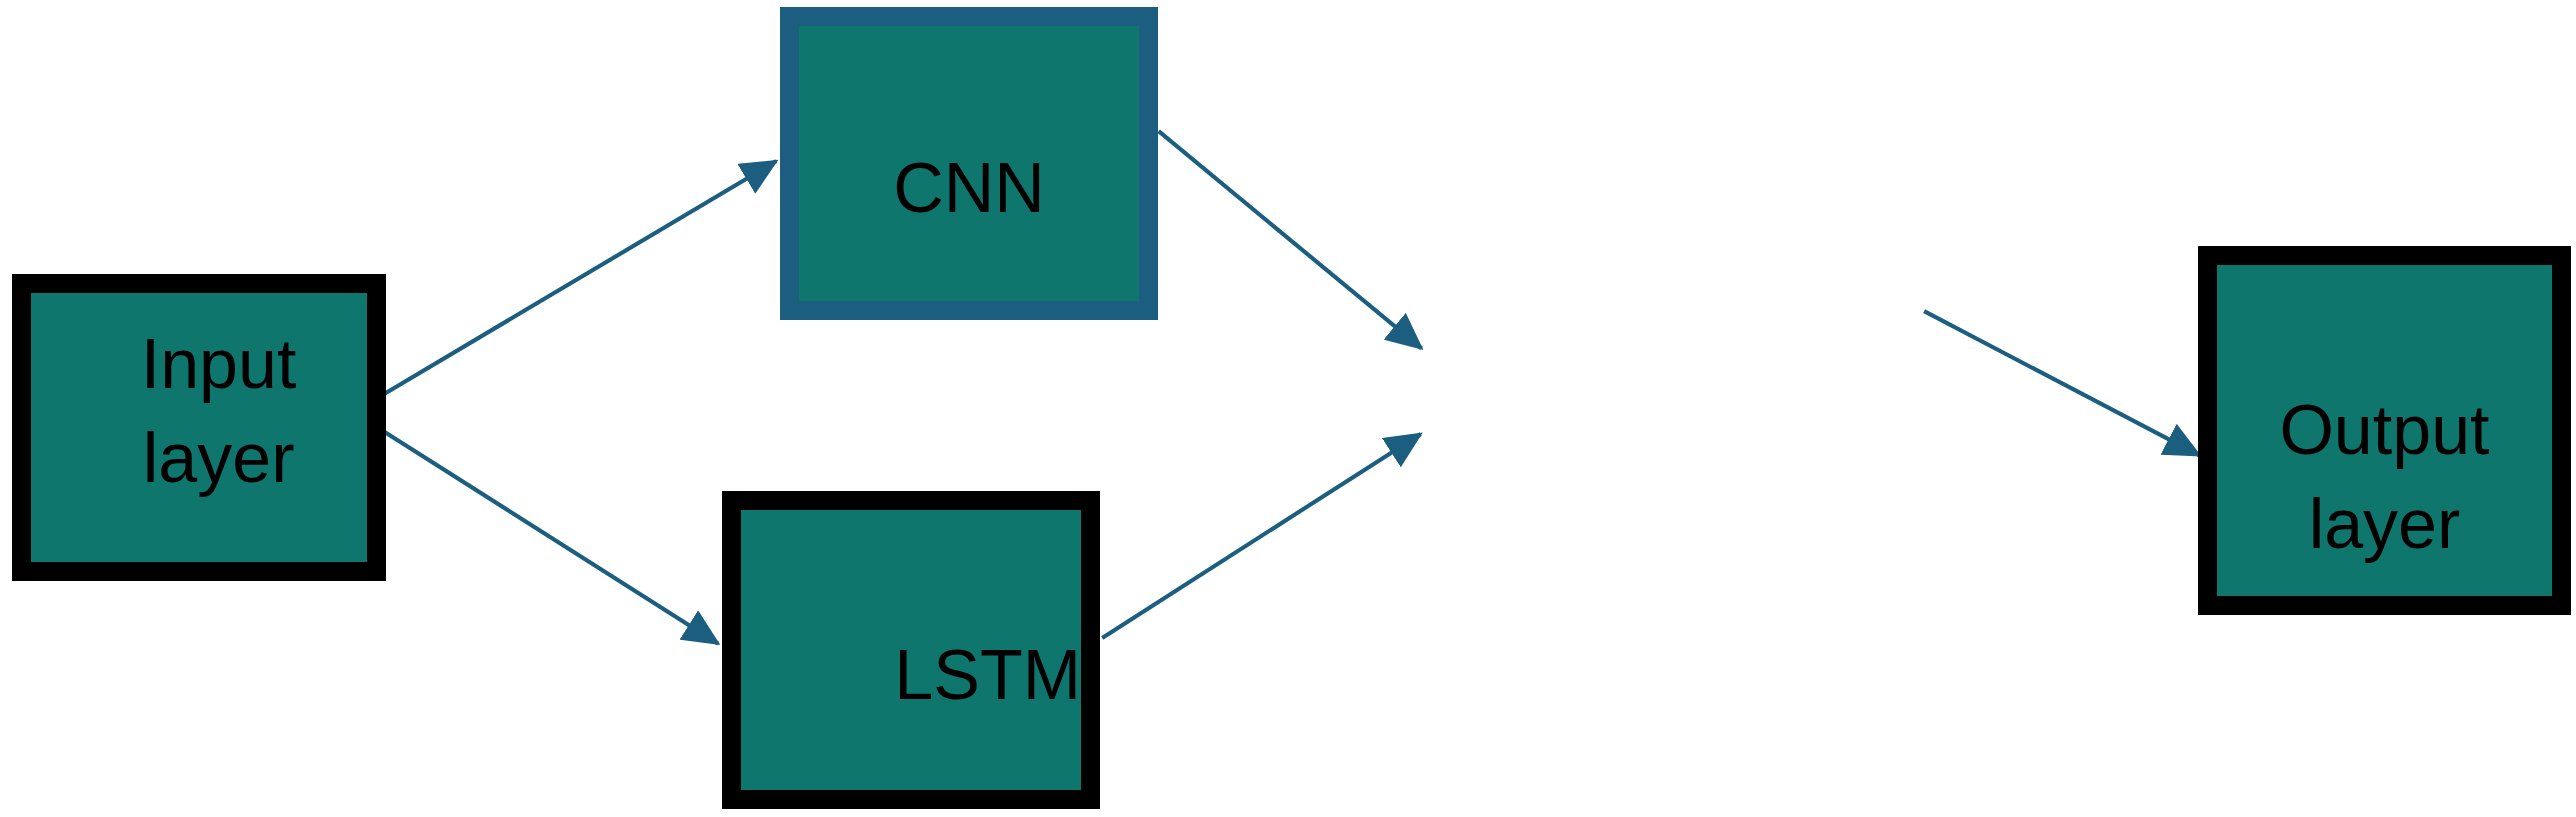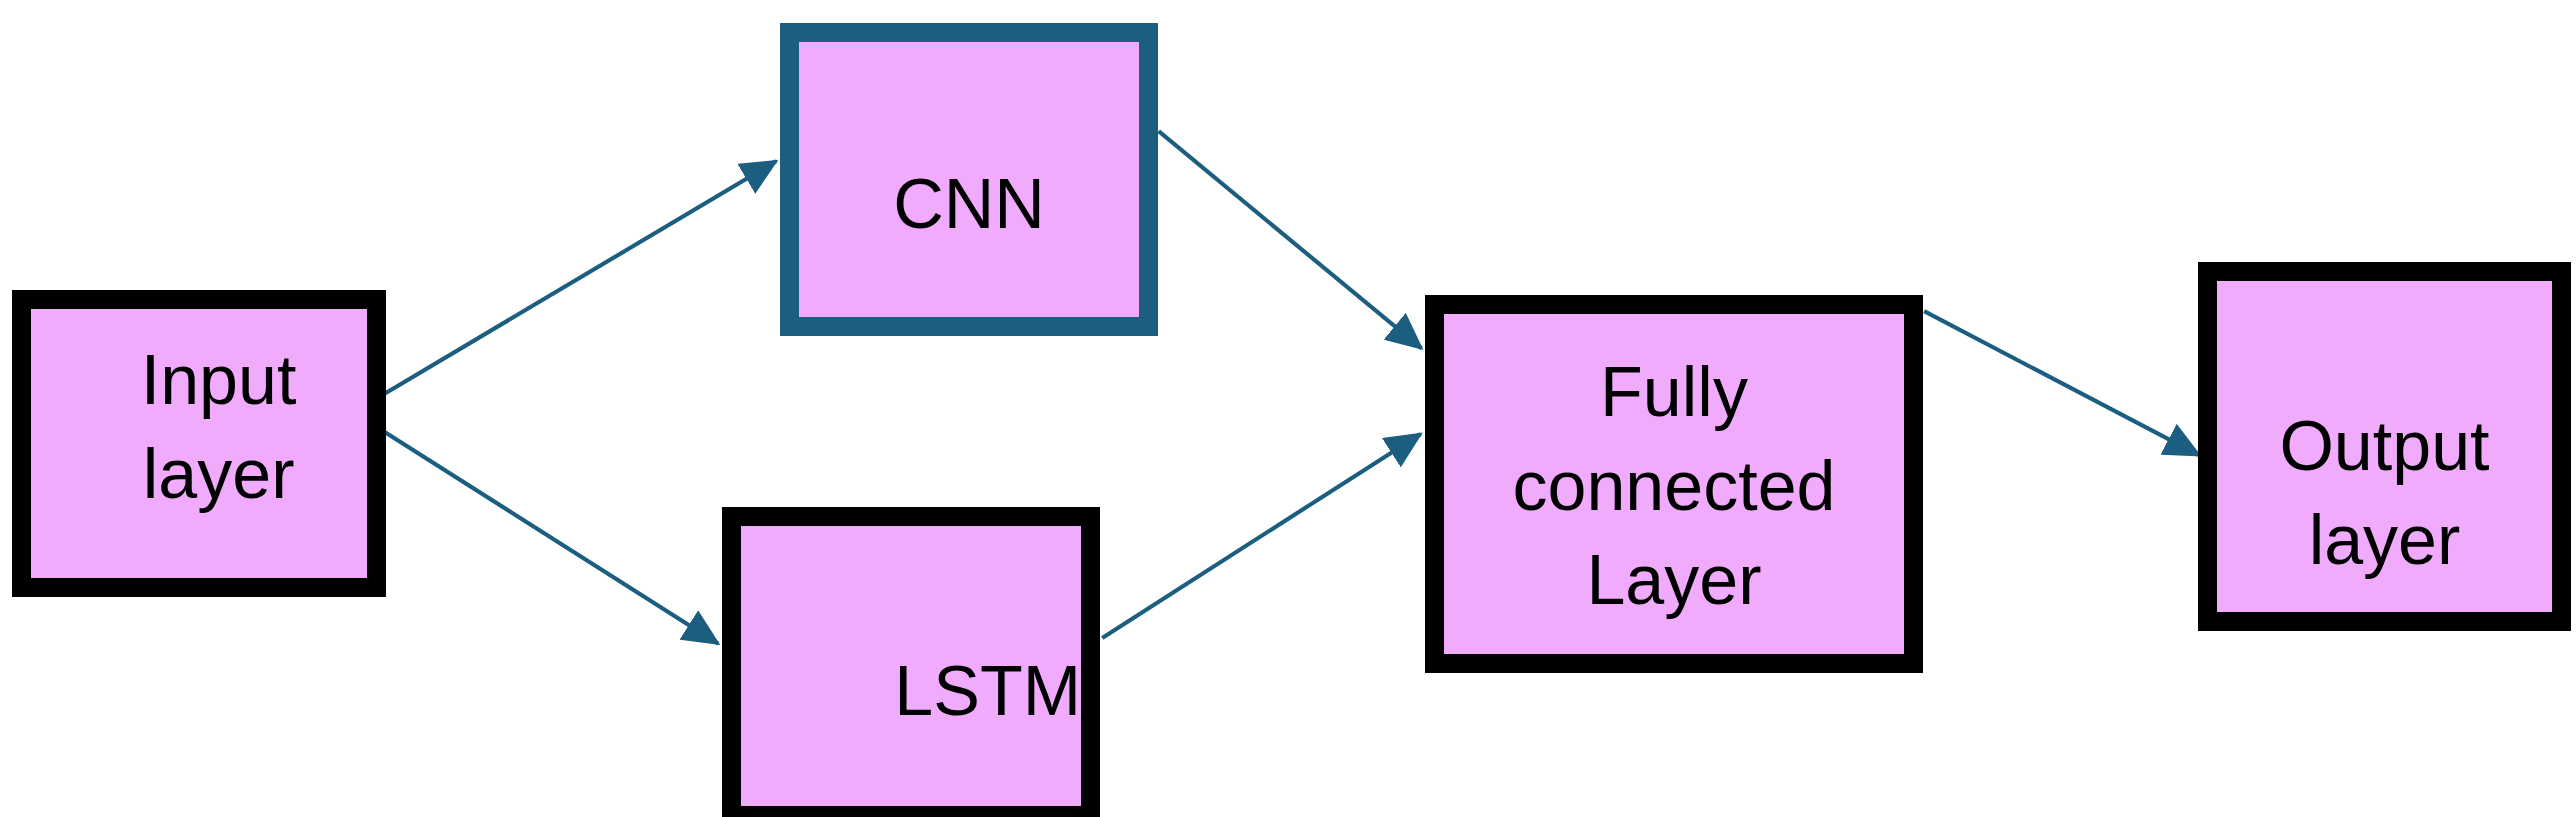--- a/index.html
+++ b/index.html
@@ -20,26 +20,25 @@
     left: 0;
     top: 0;
     width: 2576px;
     height: 818px;
     pointer-events: none;
   }
   .node {
     position: absolute;
     box-sizing: border-box;
     border: 19px solid #000000;
-    background: #f0abfc;
+    background: #0f766e;
     display: flex;
     align-items: center;
     justify-content: center;
     text-align: center;
-    margin-top: 16px;
   }
   .node .label {
     white-space: pre-line;
     font-size: 70px;
     line-height: 94px;
     color: #000000;
     letter-spacing: 0px;
   }
   
   #node-input-layer           { left: 11.6px;   top: 274px; width: 374px; height: 307px; padding-left: 40px; }
@@ -82,25 +81,20 @@
   </div>
 
   <div class="node" id="node-cnn" style="border-color: rgb(27, 94, 128);">
     <span class="label">CNN</span>
   </div>
 
   <div class="node" id="node-lstm" style="border-color: rgb(0, 0, 0);">
     <span class="label">LSTM</span>
   </div>
 
-  <div class="node" id="node-fully-connected-layer" style="border-color: rgb(0, 0, 0);">
-    <span class="label">Fully
-connected
-Layer</span>
-  </div>
 
   <div class="node" id="node-output-layer" style="border-color: rgb(0, 0, 0);">
     <span class="label">Output
 layer</span>
   </div>
 
 </div>
 
 
 </body></html>

